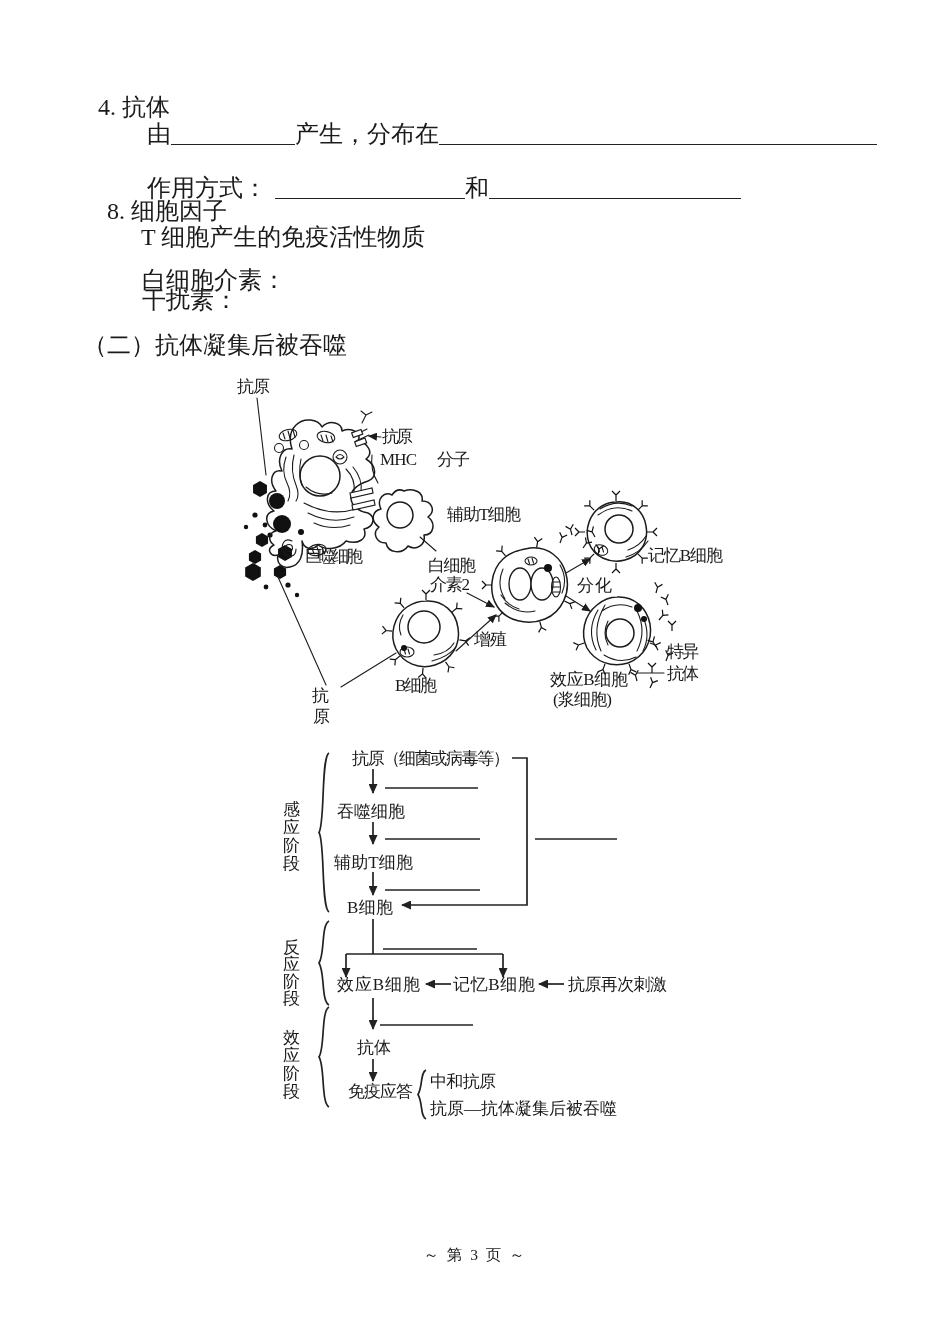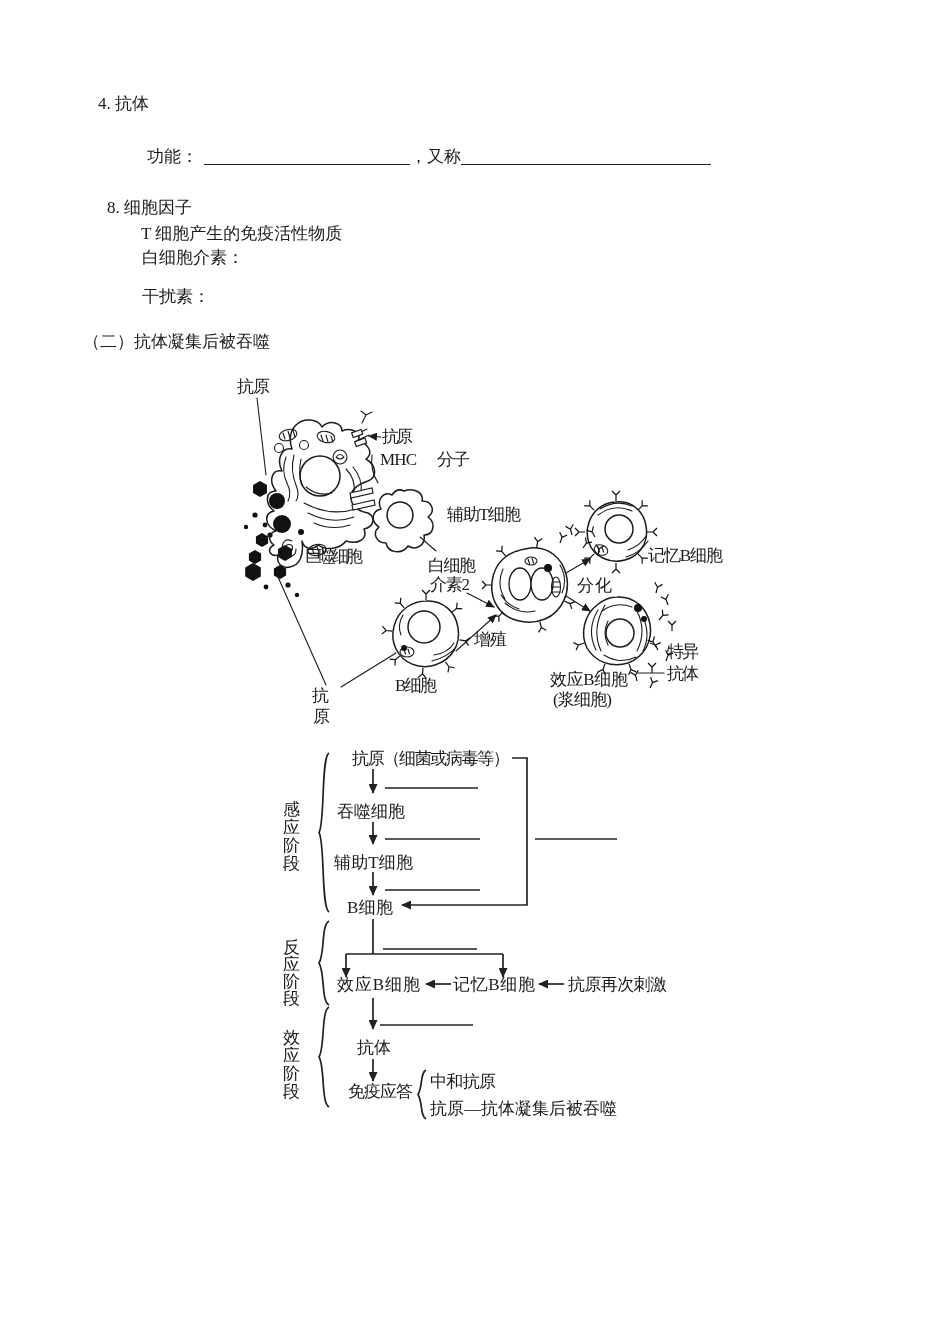--- a/index.html
+++ b/index.html
@@ -1,41 +1,42 @@
 <!DOCTYPE html>
 <html><head>
 <meta charset="utf-8">
 <style>
   html,body{margin:0;padding:0;background:#fff;}
   .page{position:relative;width:950px;height:1343px;background:#ffffff;overflow:hidden;
         font-family:"Liberation Serif","DejaVu Serif",serif;color:#1a1a1a;}
-  .t{position:absolute;font-size:17px;line-height:1.05;white-space:nowrap;}
+  .t{position:absolute;font-size:24px;line-height:1.05;white-space:nowrap;}
   .blank{display:inline-block;height:1em;border-bottom:1.7px solid #222;vertical-align:-3px;}
   .footer{position:absolute;left:0;width:950px;text-align:center;font-size:15.5px;letter-spacing:2px;}
   svg{position:absolute;overflow:visible;}
   svg text{font-family:"Liberation Serif","DejaVu Serif",serif;fill:#1a1a1a;font-size:17px;}
   .cellstroke{stroke:#1c1c1c;fill:none;stroke-width:1.5;stroke-linejoin:round;stroke-linecap:round;}
   .thin{stroke:#1c1c1c;fill:none;stroke-width:1.1;stroke-linecap:round;}
   .flow{stroke:#222;fill:none;stroke-width:1.7;}
   .blankline{stroke:#222;stroke-width:1.6;}
 </style>
 </head>
 <body>
 
 <div class="page">
 
   <div class="t" style="left:98px;top:95px">4. 抗体</div>
 
-
-  <div class="t" style="left:147px;top:147px"><span>功能：</span><span class="blank" style="width:206px;margin-left:6px"></span><span>，又称</span><span class="blank" style="width:250px"></span></div>
-
+  <div class="t" style="left:147px;top:120px"><span>由</span><span class="blank" style="width:124px"></span><span>产生，分布在</span><span class="blank" style="width:438px"></span></div>
+
+
+  <div class="t" style="left:147px;top:174px"><span>作用方式：</span><span class="blank" style="width:190px;margin-left:8px"></span><span>和</span><span class="blank" style="width:252px"></span></div>
 
   <div class="t" style="left:107px;top:199px">8. 细胞因子</div>
   <div class="t" style="left:141px;top:225px">T 细胞产生的免疫活性物质</div>
-  <div class="t" style="left:142px;top:249px">白细胞介素：</div>
+  <div class="t" style="left:142px;top:268px">白细胞介素：</div>
   <div class="t" style="left:142px;top:288px">干扰素：</div>
 
   <div class="t" style="left:83px;top:333px">（二）抗体凝集后被吞噬</div>
 
   <svg style="left:200px;top:365px" width="560" height="372" viewBox="0 0 560 372">
     <defs>
       <marker id="ah1" markerUnits="userSpaceOnUse" markerWidth="9" markerHeight="8" viewBox="0 0 9 8" refX="8" refY="4" orient="auto">
           <path d="M0,0 L9,4 L0,8 Z" fill="#1c1c1c"></path>
         </marker>
       <path id="yr" d="M0,0 L0,-6 M0,-6 L-4,-10 M0,-6 L4,-10"></path>
@@ -287,13 +288,14 @@
     <line x1="110" y1="290" x2="203" y2="290" class="blankline"></line>
     <text x="87" y="318" textLength="34">抗体</text>
     <line x1="103" y1="324" x2="103" y2="346" class="flow" marker-end="url(#ah2)"></line>
     <text x="78" y="362" textLength="65">免疫应答</text>
 
     <path d="M 156,335 C 150,338 153,351 148,359.5 C 153,368 150,381 156,384" class="flow" stroke-width="1.4"></path>
     <text x="160" y="352" textLength="66">中和抗原</text>
     <text x="160" y="379" textLength="187">抗原—抗体凝集后被吞噬</text>
   </svg>
 
+  <div class="footer" style="top:1245px">～ 第 3 页 ～</div>
 </div>
 
 </body></html>

